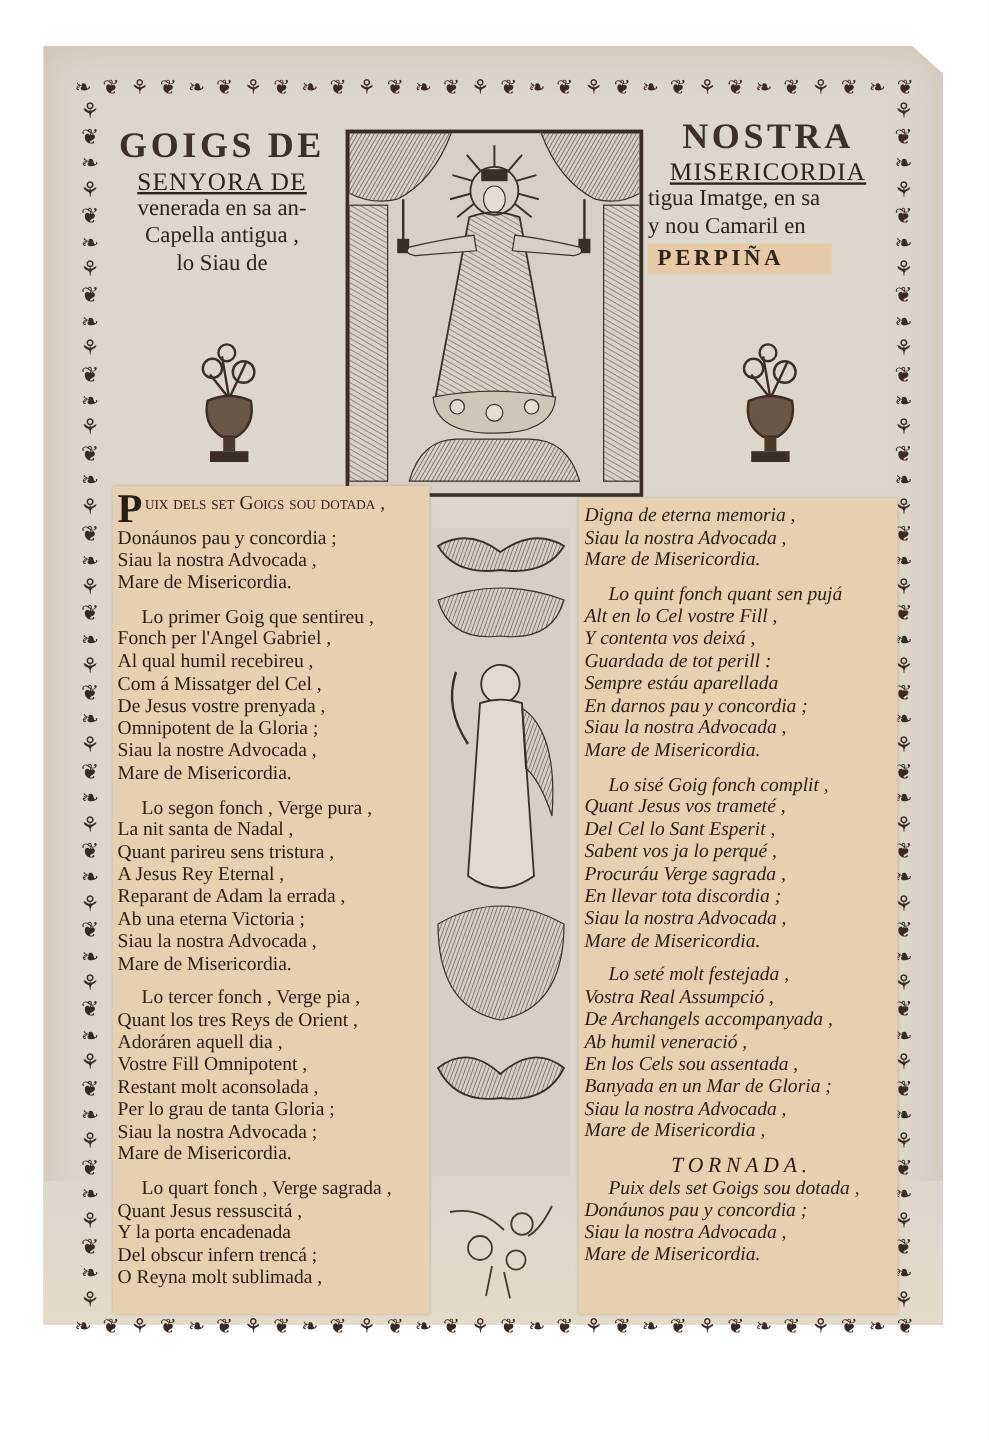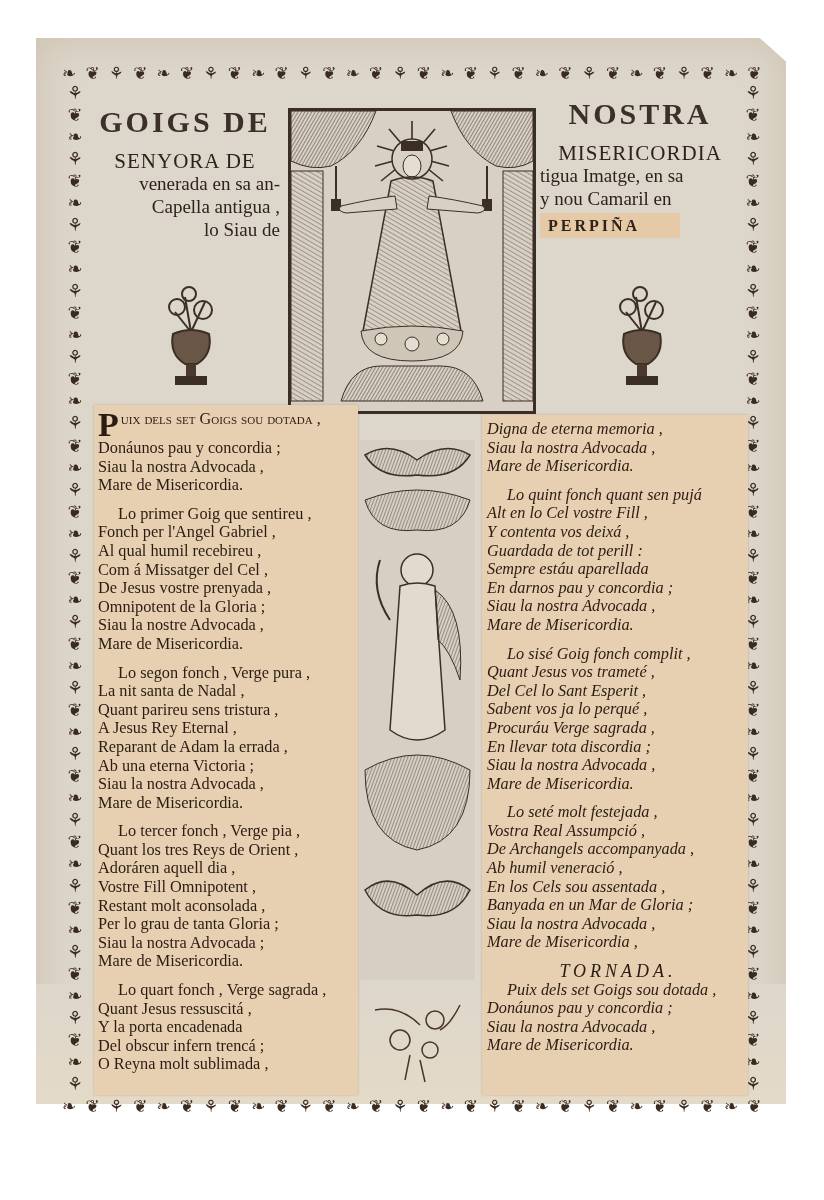--- a/index.html
+++ b/index.html
@@ -11,25 +11,25 @@
   
   .border-h{position:absolute;height:22px;display:flex;align-items:center;justify-content:space-between;overflow:hidden;}
   .border-v{position:absolute;width:22px;display:flex;flex-direction:column;align-items:center;justify-content:space-between;overflow:hidden;}
   .orn{font-family:"DejaVu Sans",sans-serif;color:#3a2a1f;font-size:17px;line-height:1;}
   .border-v .orn{font-size:18px;}
   
   .title-l,.title-r{position:absolute;text-align:right;line-height:1.05;}
   .title-l{left:90px;top:106px;width:190px;text-align:center;}
   .title-r{left:540px;top:98px;width:200px;text-align:center;}
   .big{font-family:"Liberation Serif",serif;font-weight:bold;font-size:30px;letter-spacing:3px;color:#3c3028;}
-  .sub{font-family:"Liberation Serif",serif;font-size:21px;letter-spacing:1px;color:#2e231b;margin-top:12px;}
+  .sub{font-family:"Liberation Serif",serif;font-size:21px;letter-spacing:1px;color:#2e231b;margin-top:2px;text-decoration:underline;}
   .line{font-family:"Liberation Serif",serif;font-size:19px;color:#2e231b;line-height:23px;}
-  .title-l .line{text-align:right;}
+  .title-l .line{text-align:center;}
   .title-r .line{text-align:left;}
-  .patch{display:inline-block;background:#e6c9a6;padding:1px 40px 1px 8px;font-weight:bold;letter-spacing:3px;font-size:16px;}
+  .patch{display:inline-block;background:#e6c9a6;padding:1px 40px 1px 8px;font-weight:bold;letter-spacing:3px;font-size:19px;}
   
   .woodcut{position:absolute;left:288px;top:108px;width:248px;height:306px;background:#d8d0c4;border:3px solid #3b2e25;box-sizing:border-box;overflow:hidden;}
   .vase{position:absolute;width:72px;height:110px;}
   
   .strip{position:absolute;background:#e7cfb2;box-shadow:0 0 2px rgba(120,90,60,.35);}
   .col{position:absolute;font-family:"Liberation Serif",serif;font-size:16.3px;line-height:18.6px;color:#2a1c12;}
   .col p{margin:0;white-space:nowrap;}
   .stanza{margin-bottom:10px;}
   .indent{padding-left:20px;}
   .dropcap{font-size:34px;font-weight:bold;float:left;line-height:28px;margin-right:2px;margin-top:1px;}

